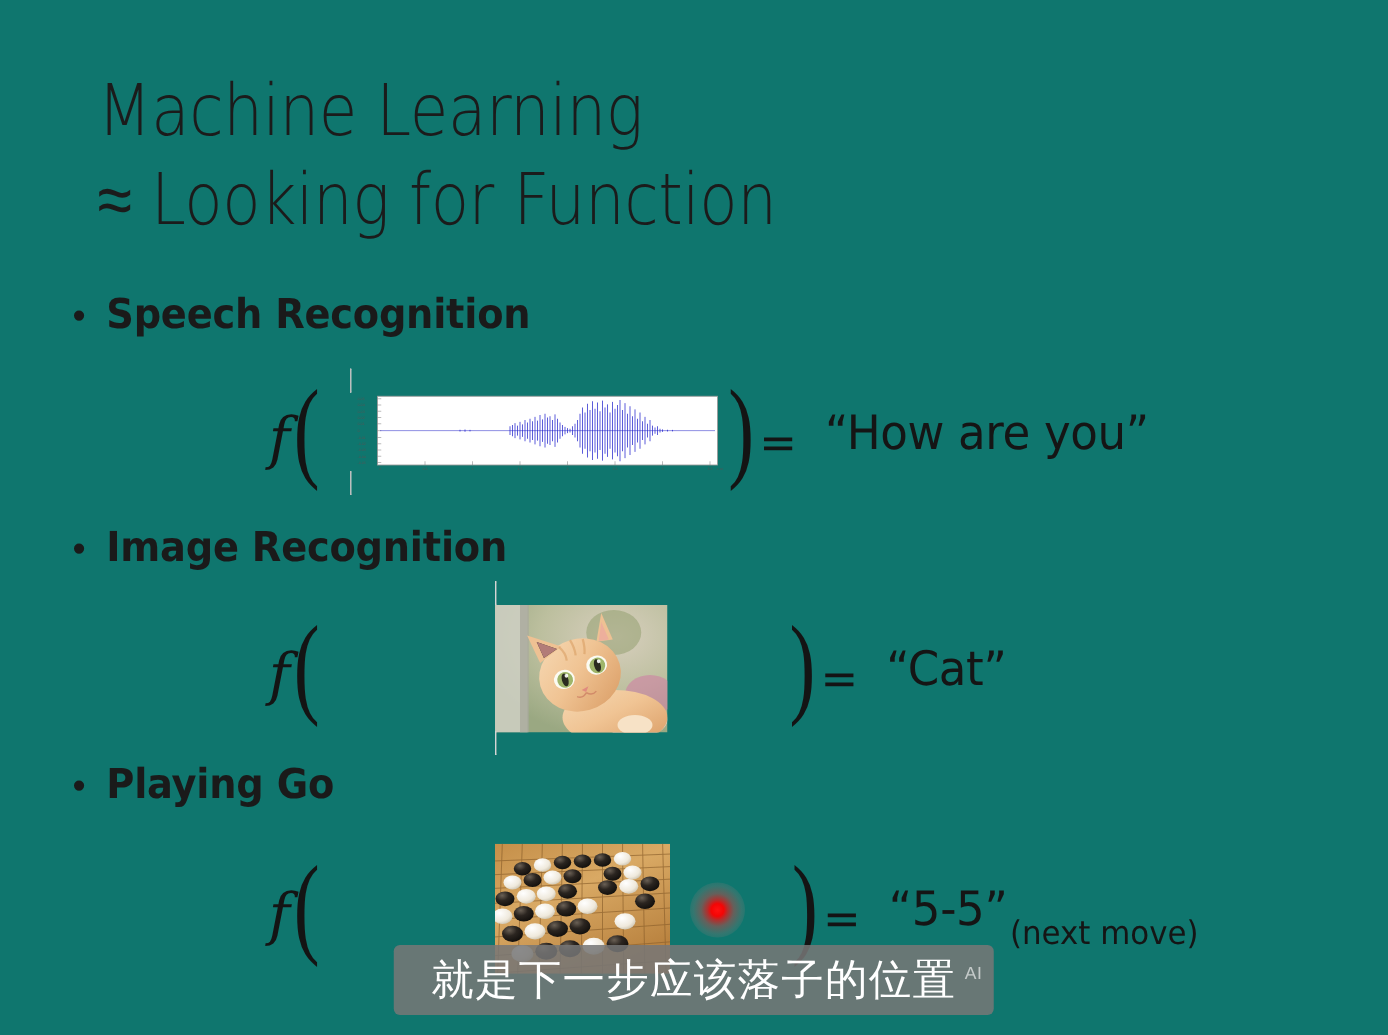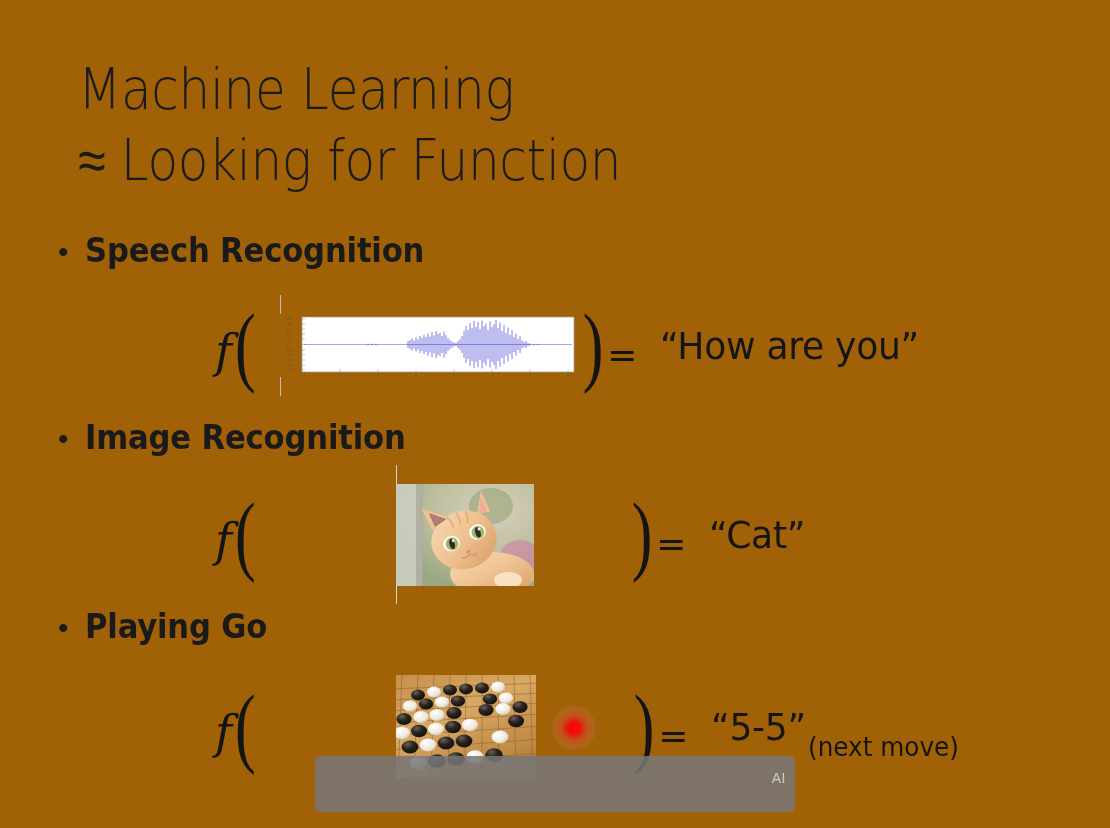--- a/index.html
+++ b/index.html
@@ -11,21 +11,21 @@
     height: 828px;
     background: #f8f8f8;
     font-family: "Liberation Sans", sans-serif;
     overflow: hidden;
     position: relative;
   }
 
   .slide {
     position: absolute;
     inset: 0;
-    background: #a16207;
+    background: #0f766e;
   }
 
   
   .title-block {
     position: absolute;
     left: 78px;
     top: 52px;
     width: 900px;
   }
   .title-line {
@@ -531,16 +531,17 @@
 
     <span class="fn-close" style="margin-left:98px;"><span class="paren">)</span><span class="eq">=</span></span>
     <span class="answer">“5-5”</span>
   </div>
 
   <div class="note" id="next-move-note">(next move)</div>
 
   <div id="laser-pointer"></div>
 
   <div id="subtitle-bar">
+    <span id="subtitle-text">就是下一步应该落子的位置</span>
     <span id="ai-watermark">AI</span>
   </div>
 
 </div>
 
 </body></html>

